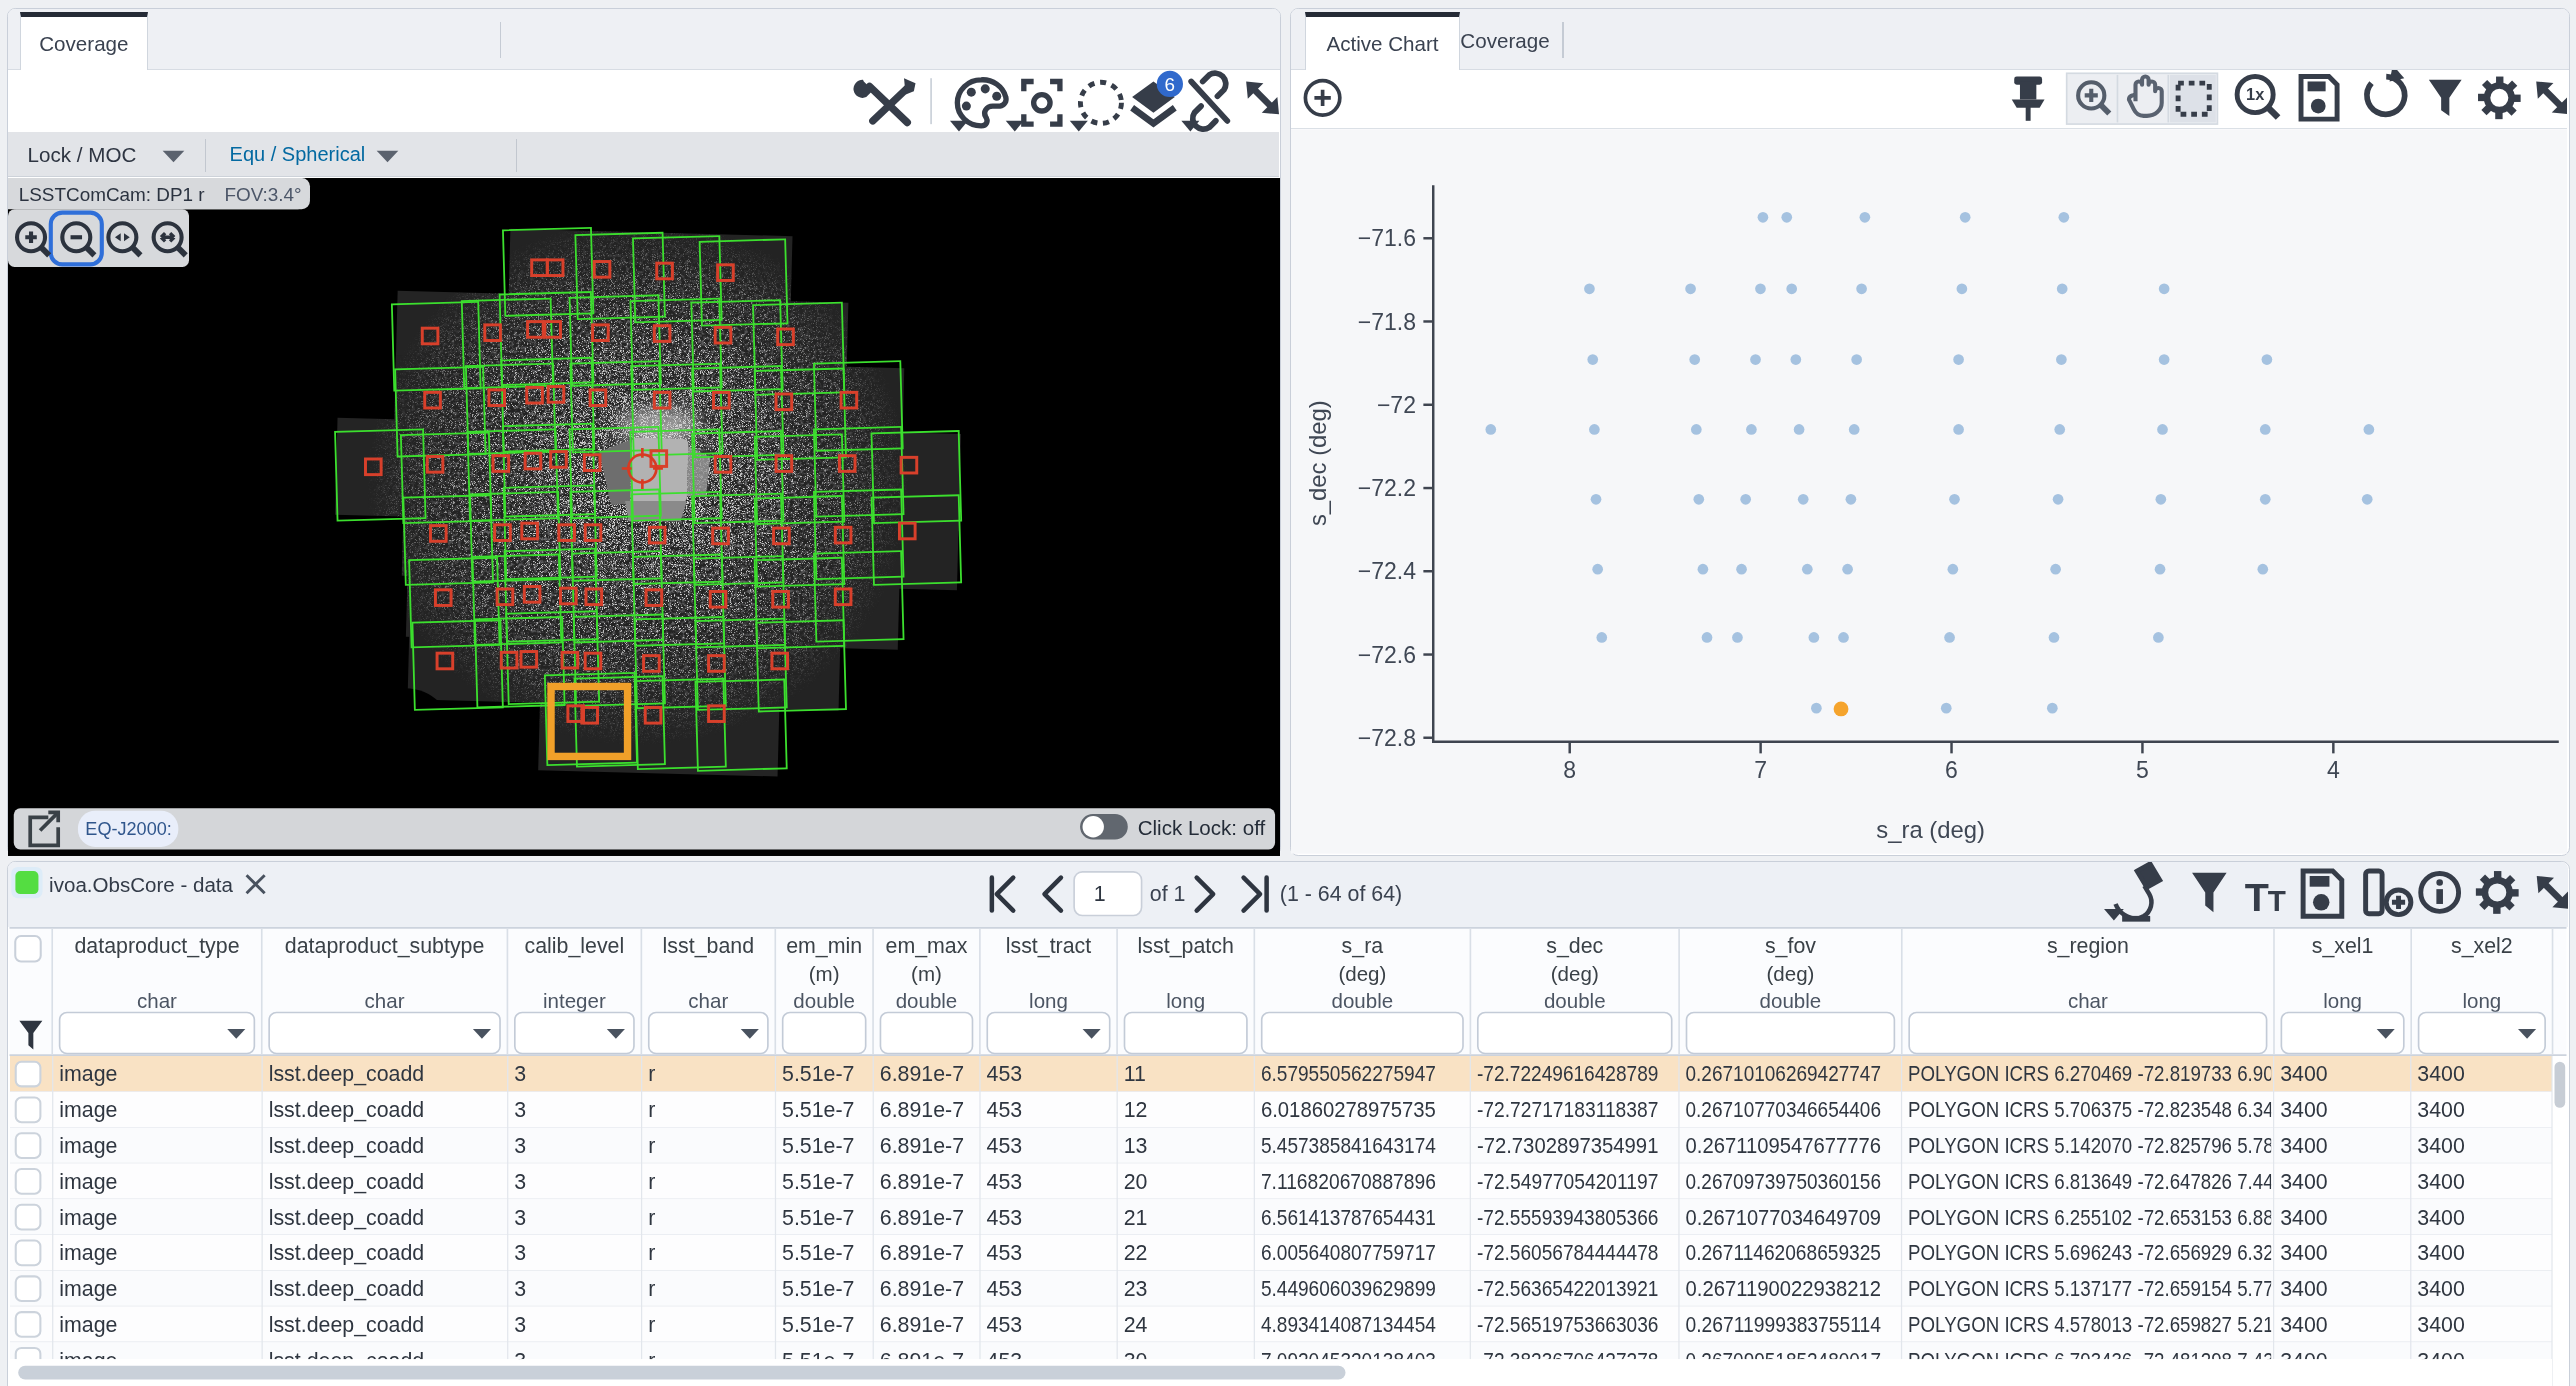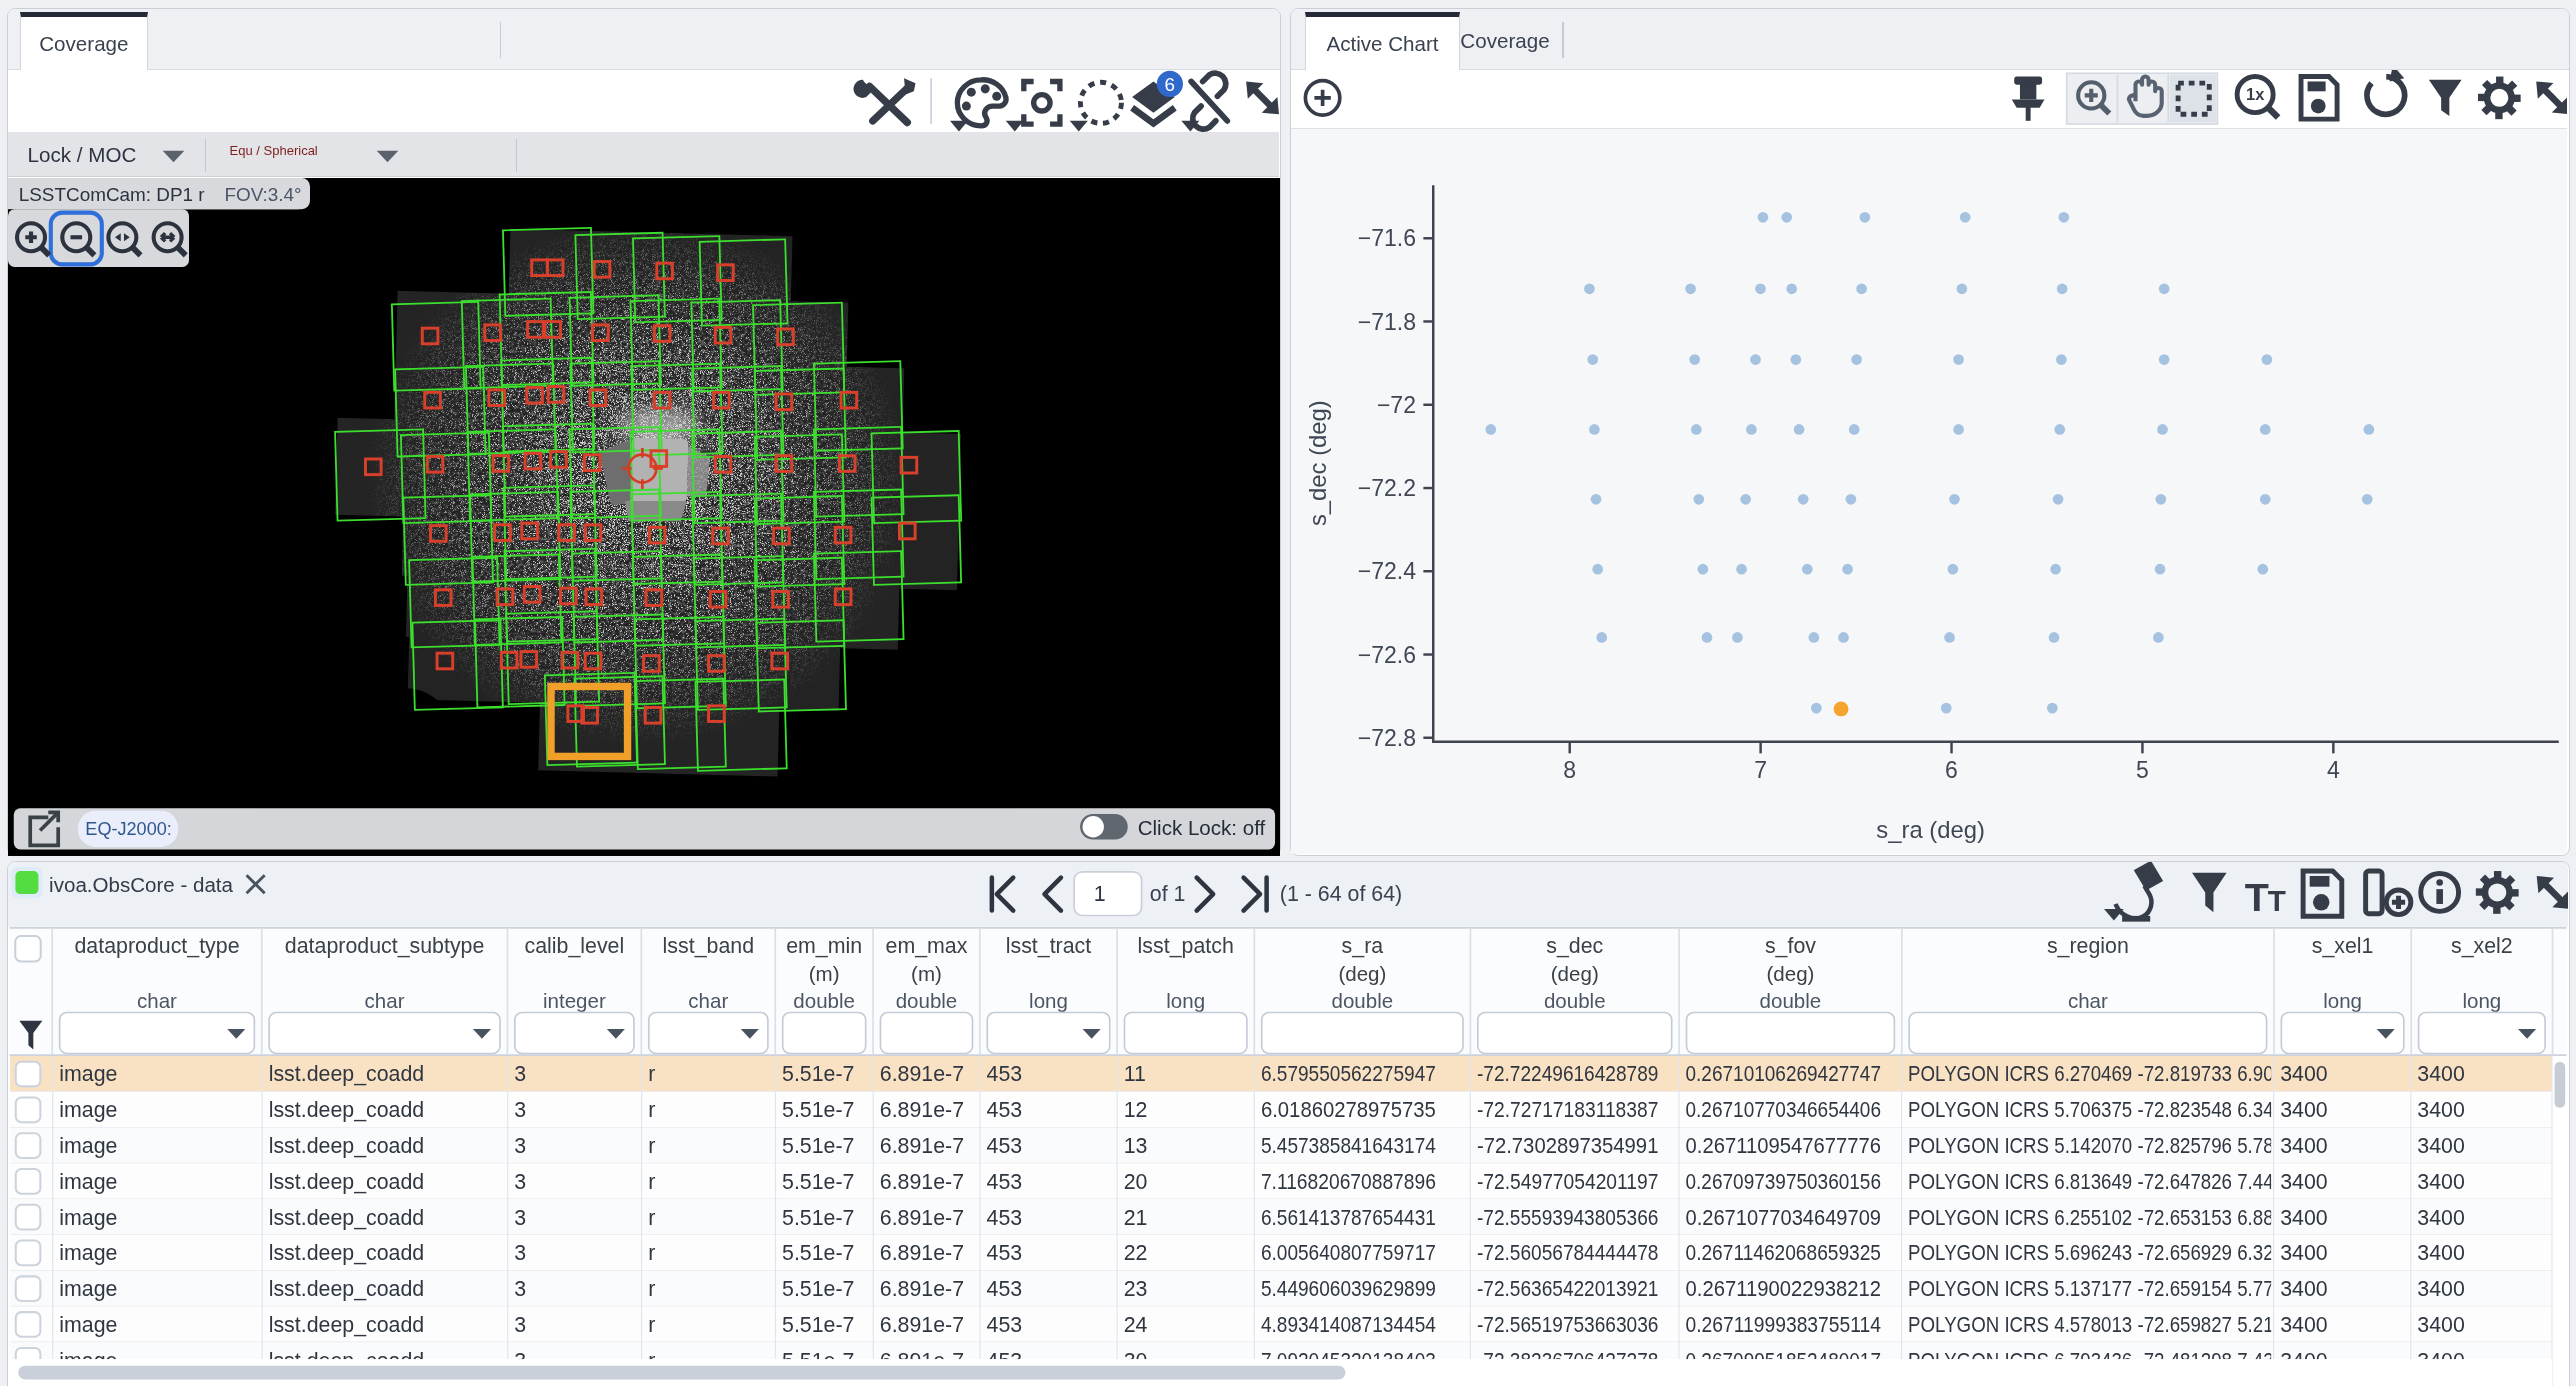--- a/index.html
+++ b/index.html
@@ -57,21 +57,21 @@
         <polygon points="1507,14 1528,16 1509,35"></polygon>
         <polygon points="1547,54 1526,52 1545,33"></polygon>
       </g>
 </svg>
 <div class="abs" style="left:0;top:123px;width:1271px;height:45px;background:#e2e4e8;border-bottom:0.8px solid #cdd2d9;">
 <span class="abs" style="left:20px;top:10.7px;font-size:20.6px;color:#2e3542;">Lock / MOC</span>
 <svg class="abs" style="left:153px;top:16.4px;" width="25" height="15" viewBox="0 0 30 18">
         <path d="M2 2 l26 0 -13 14 z" fill="#5b626e"></path>
       </svg>
 <div class="abs" style="left:197px;top:6.6px;width:1.6px;height:33px;background:#c2c7cf;"></div>
-<span class="abs" style="left:222px;top:10.7px;font-size:13px;color:#7f1d1d;">Equ / Spherical</span>
+<span class="abs" style="left:222px;top:10.7px;font-size:20px;color:#0369a1;">Equ / Spherical</span>
 <svg class="abs" style="left:367px;top:16.4px;" width="25" height="15" viewBox="0 0 30 18">
         <path d="M2 2 l26 0 -13 14 z" fill="#5b626e"></path>
       </svg>
 <div class="abs" style="left:508px;top:6.6px;width:1.6px;height:33px;background:#c2c7cf;"></div>
 </div>
 <svg class="abs" style="left:0.8px;top:169px;" width="1272" height="678" viewBox="9 215 1546 824">
 <defs>
 <filter id="stars" x="-10%" y="-10%" width="120%" height="120%">
           <feTurbulence type="fractalNoise" baseFrequency="0.9" numOctaves="2" seed="11" stitchTiles="stitch"></feTurbulence>
           <feColorMatrix type="matrix" values="0 0 0 0 0.9  0 0 0 0 0.9  0 0 0 0 0.9  12 12 12 0 -20.6"></feColorMatrix>

